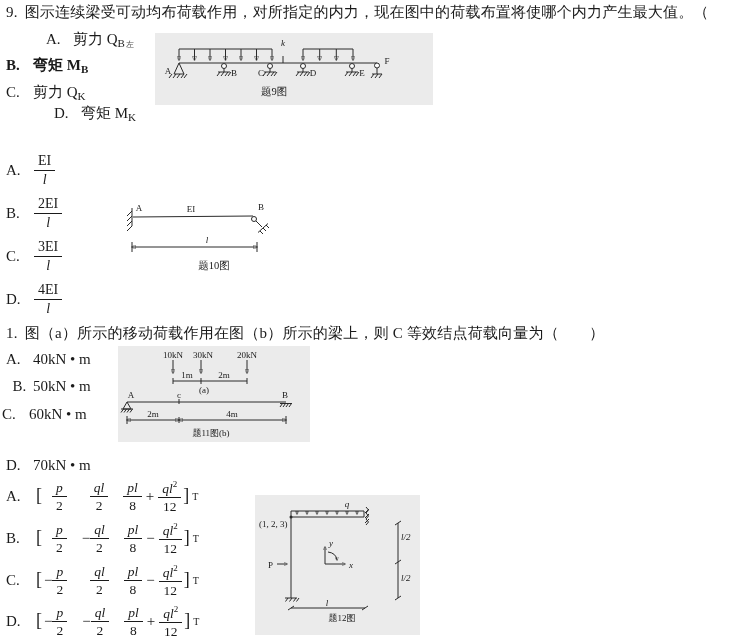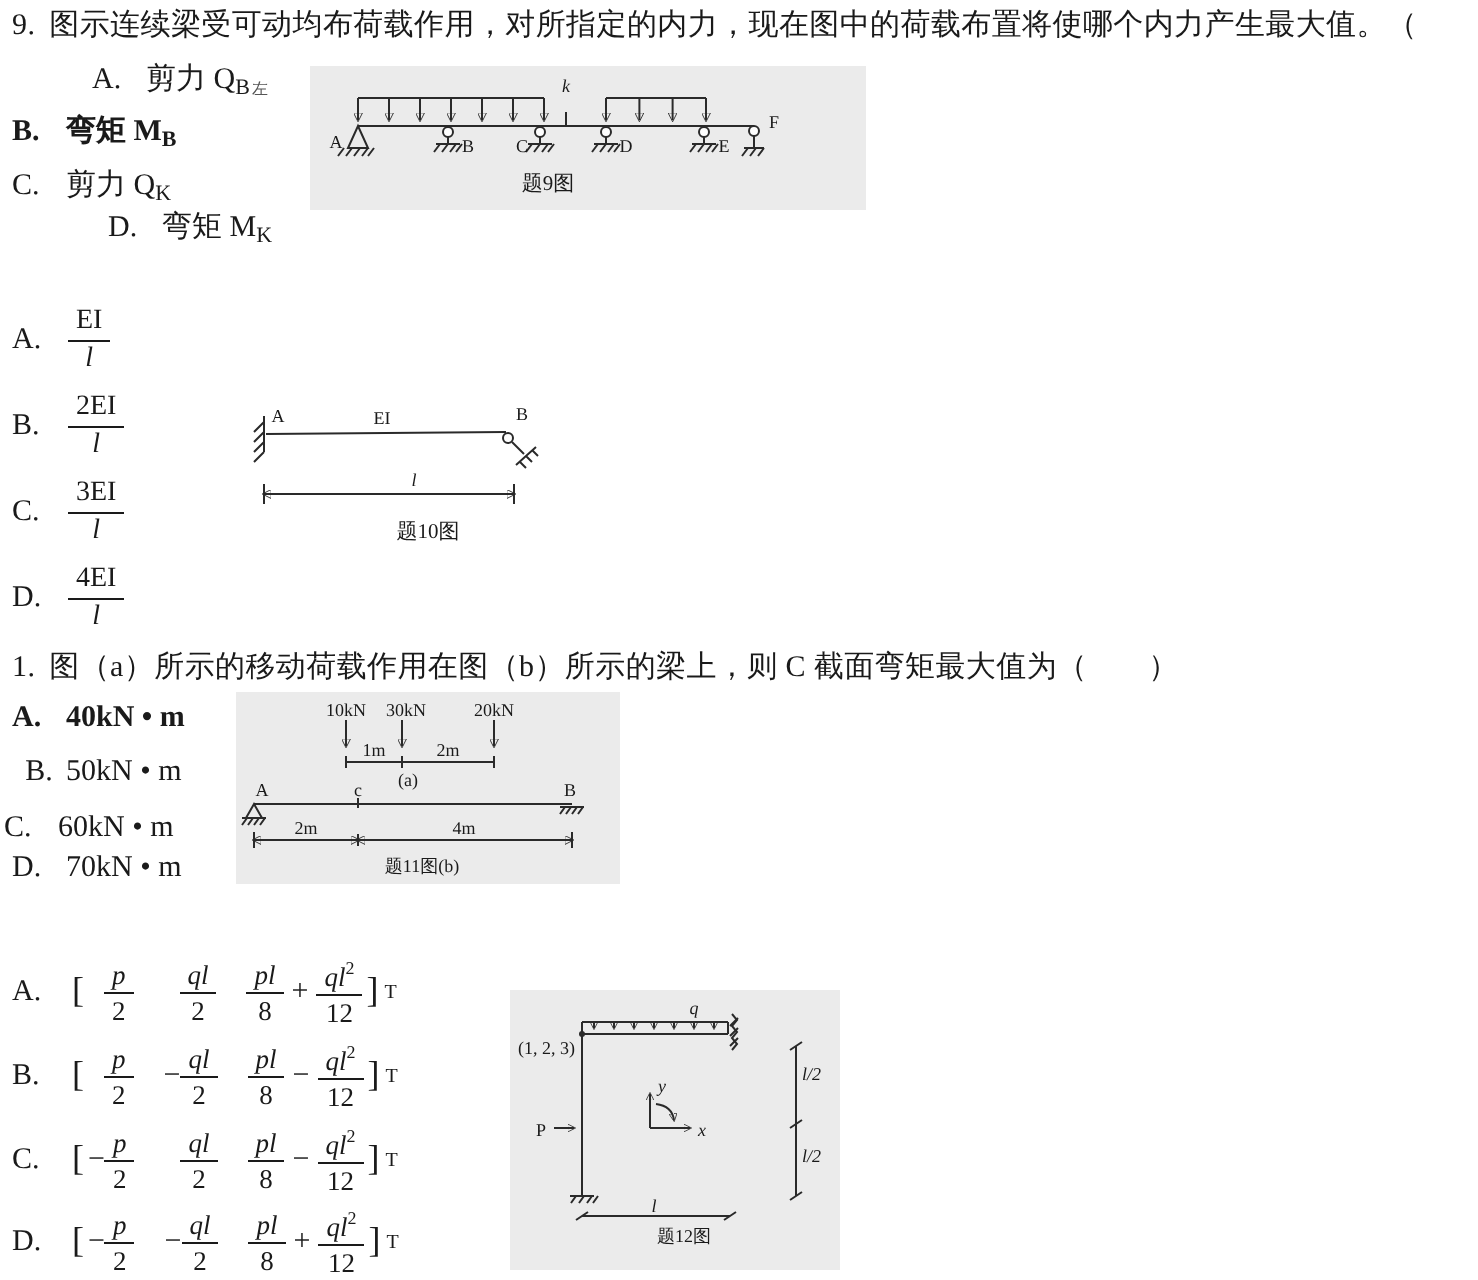--- a/index.html
+++ b/index.html
@@ -179,33 +179,33 @@
       <line x1="7" y1="52" x2="132" y2="52" marker-start="url(#arr10)" marker-end="url(#arr10)"></line>
     </g>
     <text x="14" y="16" text-anchor="middle">A</text>
     <text x="66" y="17" text-anchor="middle" font-size="11">EI</text>
     <text x="136" y="15" text-anchor="middle">B</text>
     <text x="82" y="48" text-anchor="middle" font-style="italic" font-size="10">l</text>
     <text x="89" y="74" text-anchor="middle" class="cap">题10图</text>
   </svg>
 
   <div class="line" style="left:6px; top:324px;">
-    <span class="qnum">1.</span><span>图（a）所示的移动荷载作用在图（b）所示的梁上，则 C 截面弯矩最大值为（　　）</span>
-  </div>
-
-  <div class="opt" style="left:6px; top:351px;font-weight:bold;">
+    <span class="qnum">1.</span><span>图（a）所示的移动荷载作用在图（b）所示的梁上，则 C 等效结点荷载向量为（　　）</span>
+  </div>
+
+  <div class="opt" style="left:6px; top:351px;">
     <span class="lbl">A.</span><span>40kN • m</span>
   </div>
   <div class="opt" style="left:6px; top:378px;text-align:center;">
     <span class="lbl">B.</span><span>50kN • m</span>
   </div>
   <div class="opt" style="left:2px; top:406px;">
     <span class="lbl">C.</span><span>60kN • m</span>
   </div>
-  <div class="opt" style="left:6px; top:426px;">
+  <div class="opt" style="left:6px; top:457px;">
     <span class="lbl">D.</span><span>70kN • m</span>
   </div>
 
   <svg class="fig" style="left:118px; top:346px;" width="192" height="96" viewBox="0 0 192 96">
     <defs>
       <marker id="arr11" viewBox="0 0 10 10" refX="8" refY="5" markerWidth="4.5" markerHeight="4.5" orient="auto-start-reverse">
         <path d="M0,0 L10,5 L0,10 z" fill="#2a2a2a" stroke="none"></path>
       </marker>
     </defs>
     <rect x="0" y="0" width="192" height="96" fill="#ebebeb" stroke="none"></rect>

